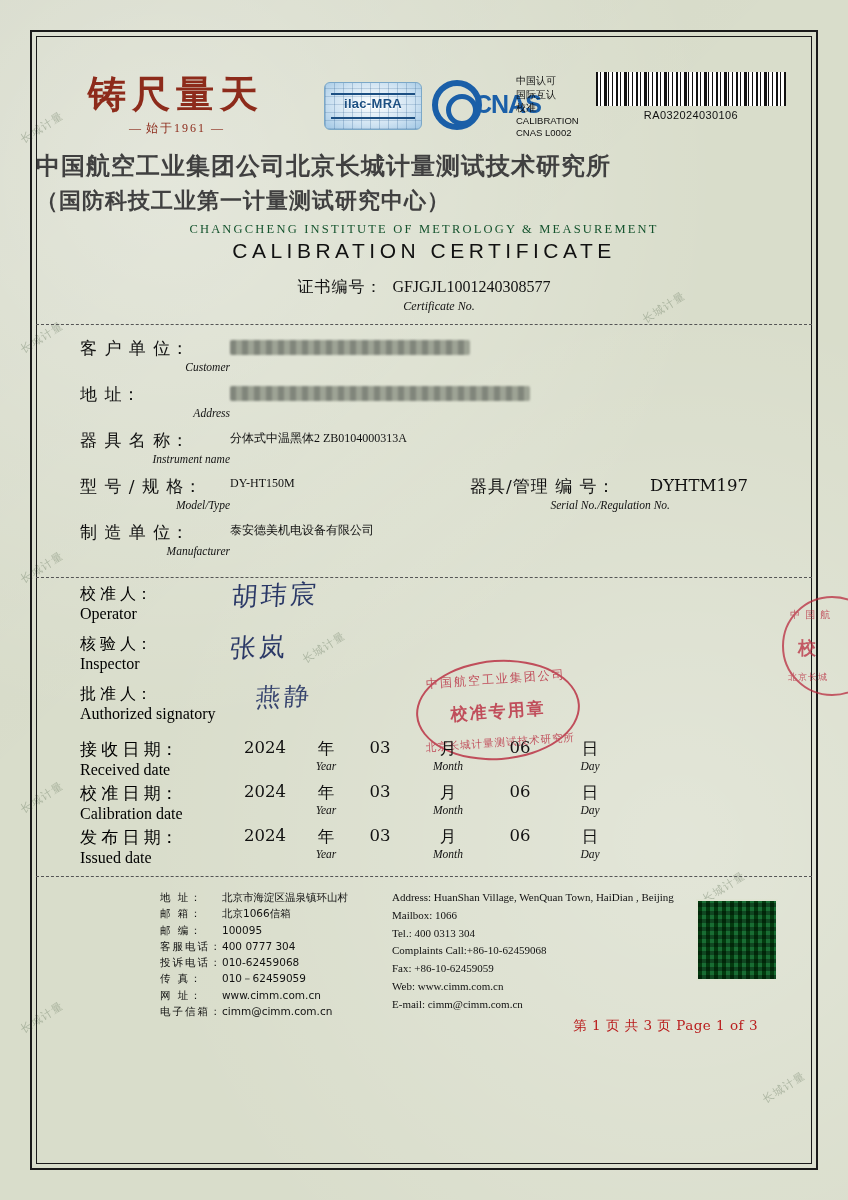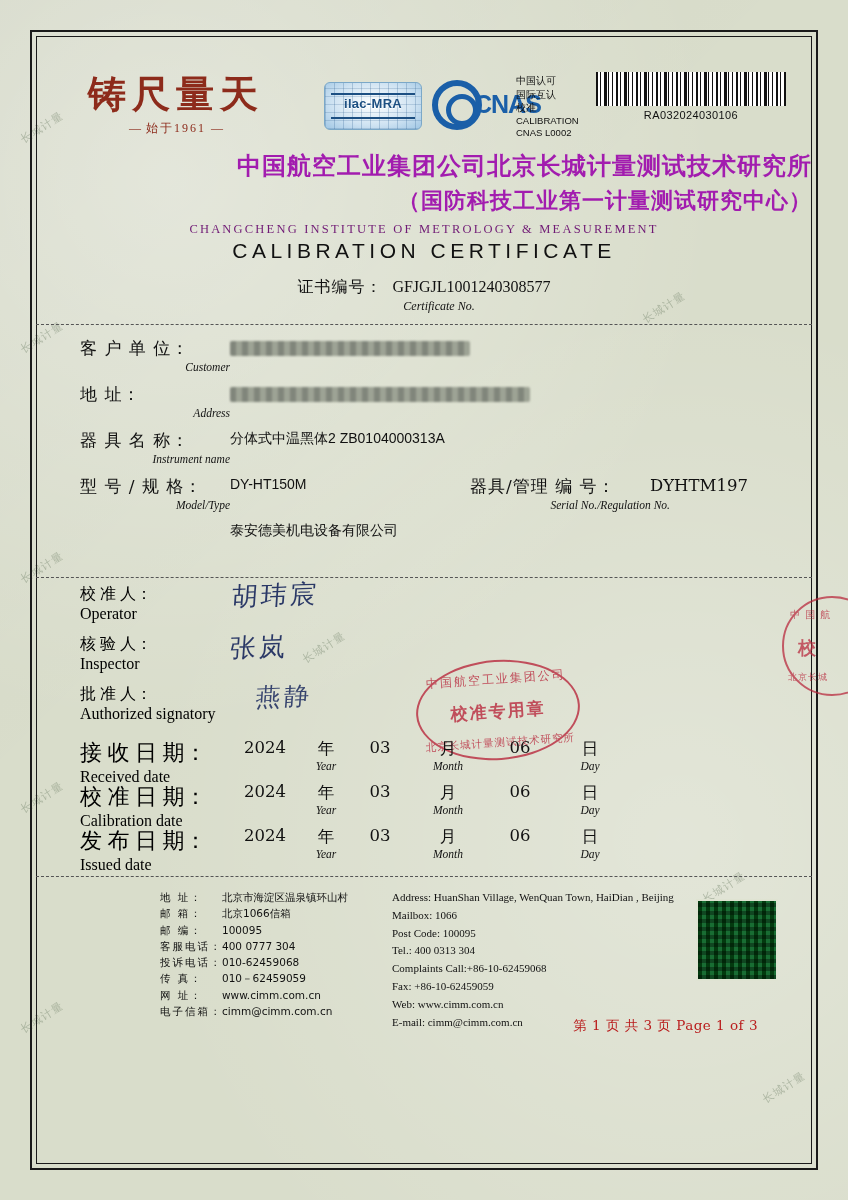--- a/index.html
+++ b/index.html
@@ -182,42 +182,42 @@
   .barcode-num {
     margin-top: 3px;
     font-family: "Liberation Sans", sans-serif;
     font-size: 11px;
     letter-spacing: .4px;
     color: #111;
   }
 
   
   .inst-cn1, .inst-cn2 {
-    text-align: right;
+    text-align: left;
     font-family: "DejaVu Serif", serif;
     font-weight: bold;
-    color: #a21caf;
+    color: #404040;
   }
   .inst-cn1 {
     margin-top: 4px;
     font-size: 24px;
     letter-spacing: 1px;
   }
   .inst-cn2 {
     margin-top: 4px;
     font-size: 22px;
     letter-spacing: 1px;
   }
   .inst-en {
     margin-top: 6px;
     text-align: center;
     font-family: "Liberation Serif", serif;
     font-size: 12.5px;
     letter-spacing: 2.2px;
-    color: #701a75;
+    color: #14532d;
   }
 
   .title-cn {
     margin-top: 12px;
     text-align: center;
     font-family: "DejaVu Serif", serif;
     font-size: 58px;
     font-weight: bold;
     letter-spacing: 24px;
     text-indent: 24px;
@@ -281,22 +281,22 @@
   .lcol {
     position: absolute;
     left: 0;
     top: 0;
     width: 150px;
   }
   .vcol {
     position: absolute;
     left: 150px;
     top: 1px;
-    font-family: Liberation Sans, sans-serif;
-    font-size: 14px;
+    font-family: Liberation Serif, serif;
+    font-size: 12px;
     color: #111;
   }
   .lcol2 {
     position: absolute;
     left: 390px;
     top: 0;
     width: 200px;
   }
   .vcol2 {
     position: absolute;
@@ -369,21 +369,21 @@
     text-align: center;
     font-family: "DejaVu Serif", serif;
     font-size: 17px;
     font-weight: bold;
     letter-spacing: 2px;
   }
 
   
   .dates { padding: 4px 28px 0 44px; }
   .date-row { position: relative; height: 44px; }
-  .date-row .lbl-cn { font-size: 22px; }
+  .date-row .lbl-cn { font-size: 17px; }
   .dcell {
     position: absolute;
     text-align: center;
   }
   .dcell .num {
     font-family: "DejaVu Serif", serif;
     font-size: 16.5px;
     color: #111;
   }
   .dcell .unit {
@@ -603,20 +603,24 @@
         </div>
         <div class="vcol">DY-HT150M</div>
         <div class="lcol2">
           <div class="lbl-cn">器具/管理 编 号：</div>
           <div class="lbl-en">Serial No./Regulation No.</div>
         </div>
         <div class="vcol2">DYHTM197</div>
       </div>
 
       <div class="field">
+        <div class="lcol">
+          <div class="lbl-cn">制 造 单 位：</div>
+          <div class="lbl-en">Manufacturer</div>
+        </div>
         <div class="vcol">泰安德美机电设备有限公司</div>
       </div>
     </div>
 
     <div class="divider"></div>
 
     <div class="sig-wrap">
 
       <div class="sig-row">
         <div class="lcol">
@@ -748,21 +752,20 @@
           <div><span class="k">客服电话：</span><span>400 0777 304</span></div>
           <div><span class="k">投诉电话：</span><span>010-62459068</span></div>
           <div><span class="k">传      真：</span><span>010－62459059</span></div>
           <div><span class="k">网      址：</span><span>www.cimm.com.cn</span></div>
           <div><span class="k">电子信箱：</span><span>cimm@cimm.com.cn</span></div>
         </div>
 
         <div class="f-en">
           <div>Address:  HuanShan Village, WenQuan Town, HaiDian , Beijing</div>
           <div>Mailbox: 1066</div>
-          <div>Post Code:  100095</div>
           <div>Tel.: 400 0313 304</div>
           <div>Complaints Call:+86-10-62459068</div>
           <div>Fax:  +86-10-62459059</div>
           <div>Web:  www.cimm.com.cn</div>
           <div>E-mail:  cimm@cimm.com.cn</div>
         </div>
 
         <div class="qr"></div>
         <div class="pageno">第 1 页 共 3 页   Page 1 of 3</div>
       </div>

